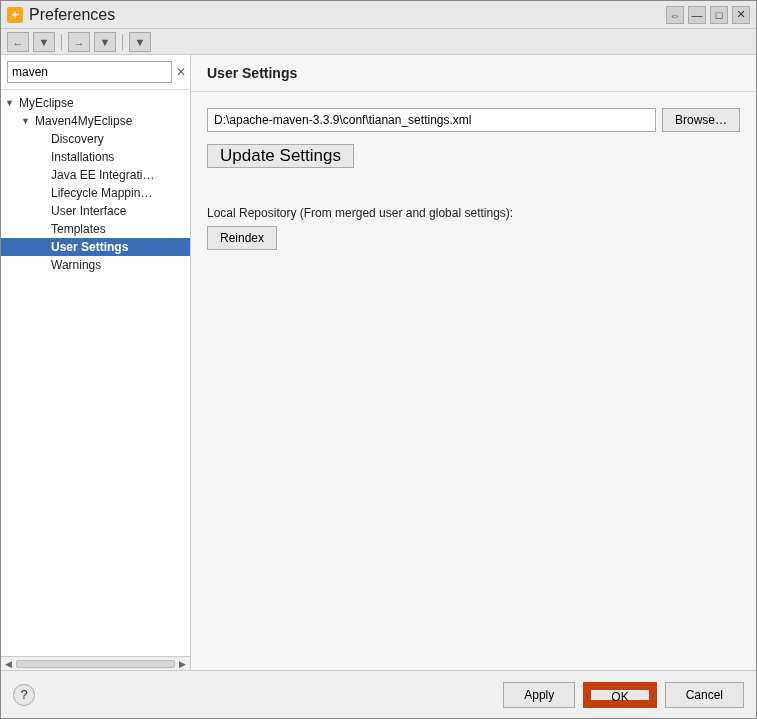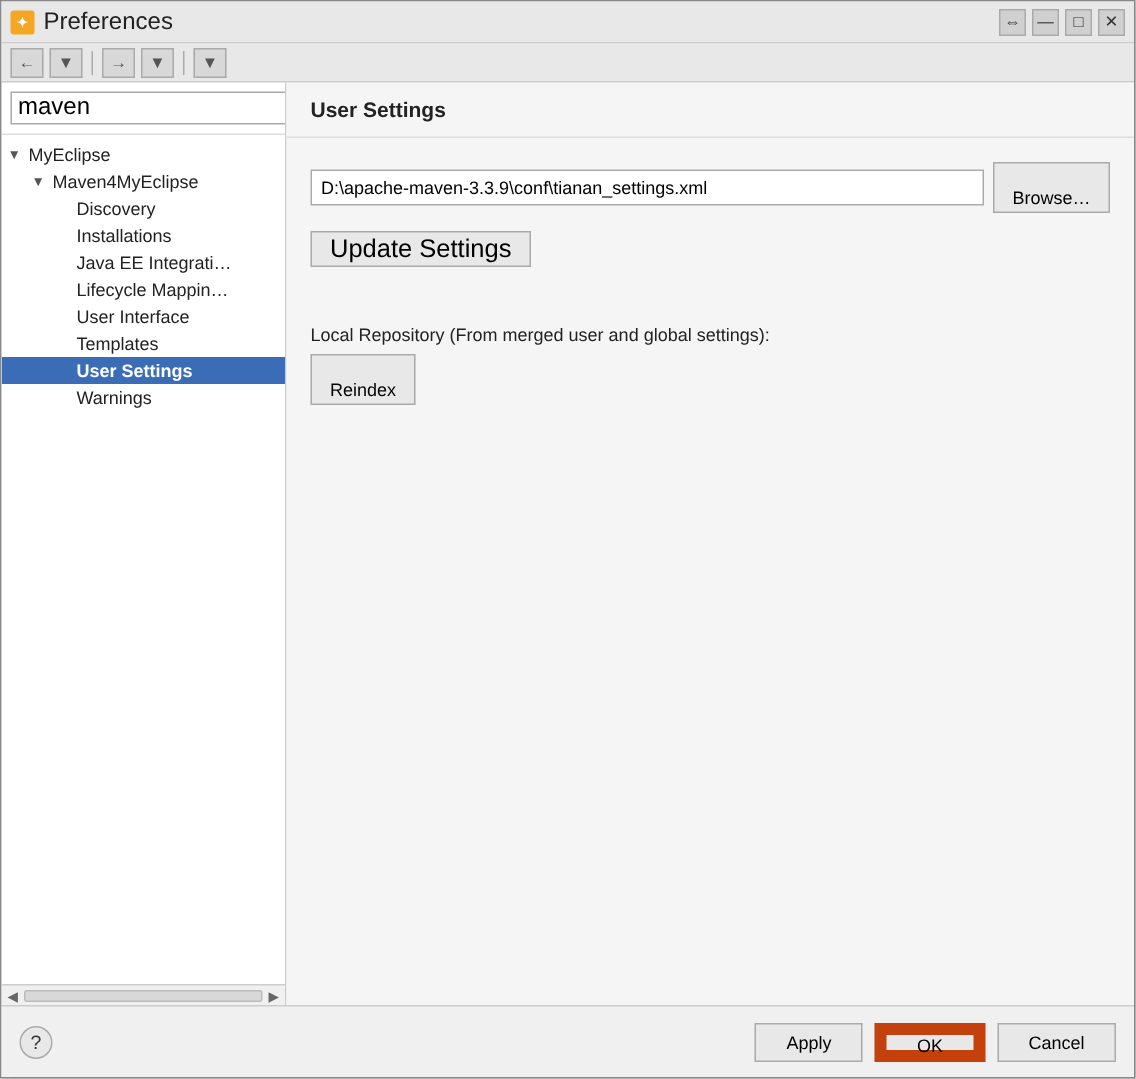--- a/index.html
+++ b/index.html
@@ -110,21 +110,21 @@
       border-bottom: 1px solid #ddd;
       display: flex;
       align-items: center;
       gap: 4px;
     }
     .sidebar-search input {
       flex: 1;
       height: 22px;
       border: 1px solid #aaa;
       padding: 0 4px;
-      font-size: 16px;
+      font-size: 12px;
       outline: none;
     }
     .sidebar-search-clear {
       width: 16px;
       height: 16px;
       cursor: pointer;
       display: flex;
       align-items: center;
       justify-content: center;
       color: #666;
@@ -203,21 +203,21 @@
       flex: 1;
       height: 24px;
       border: 1px solid #aaa;
       padding: 2px 6px;
       font-size: 12px;
       background: white;
       outline: none;
     }
     .btn {
       height: 24px;
-      padding: 16px 12px;
+      padding: 4px 12px;
       background: #e8e8e8;
       border: 1px solid #aaa;
       font-size: 12px;
       cursor: pointer;
       white-space: nowrap;
     }
     .btn-update {
       height: 24px;
       padding: 0 12px;
       background: #e8e8e8;

